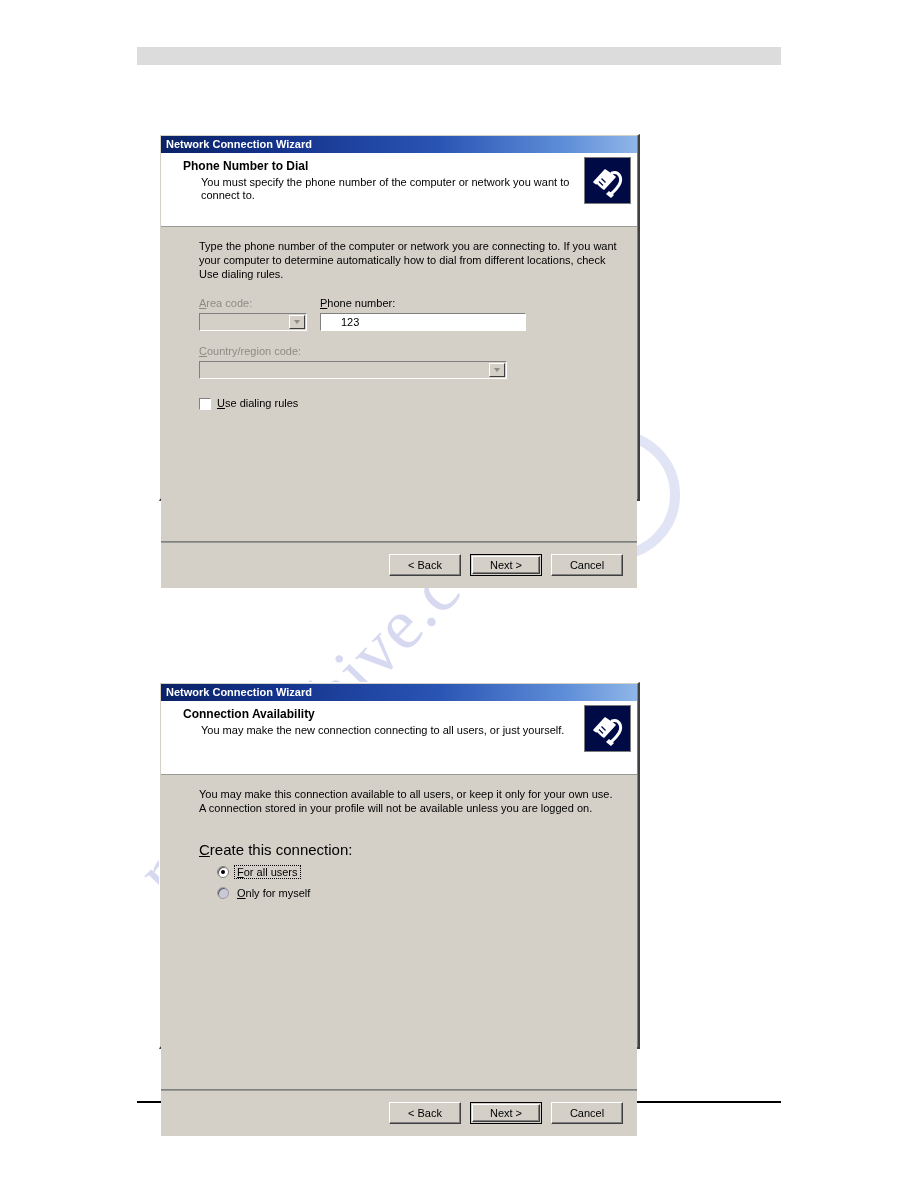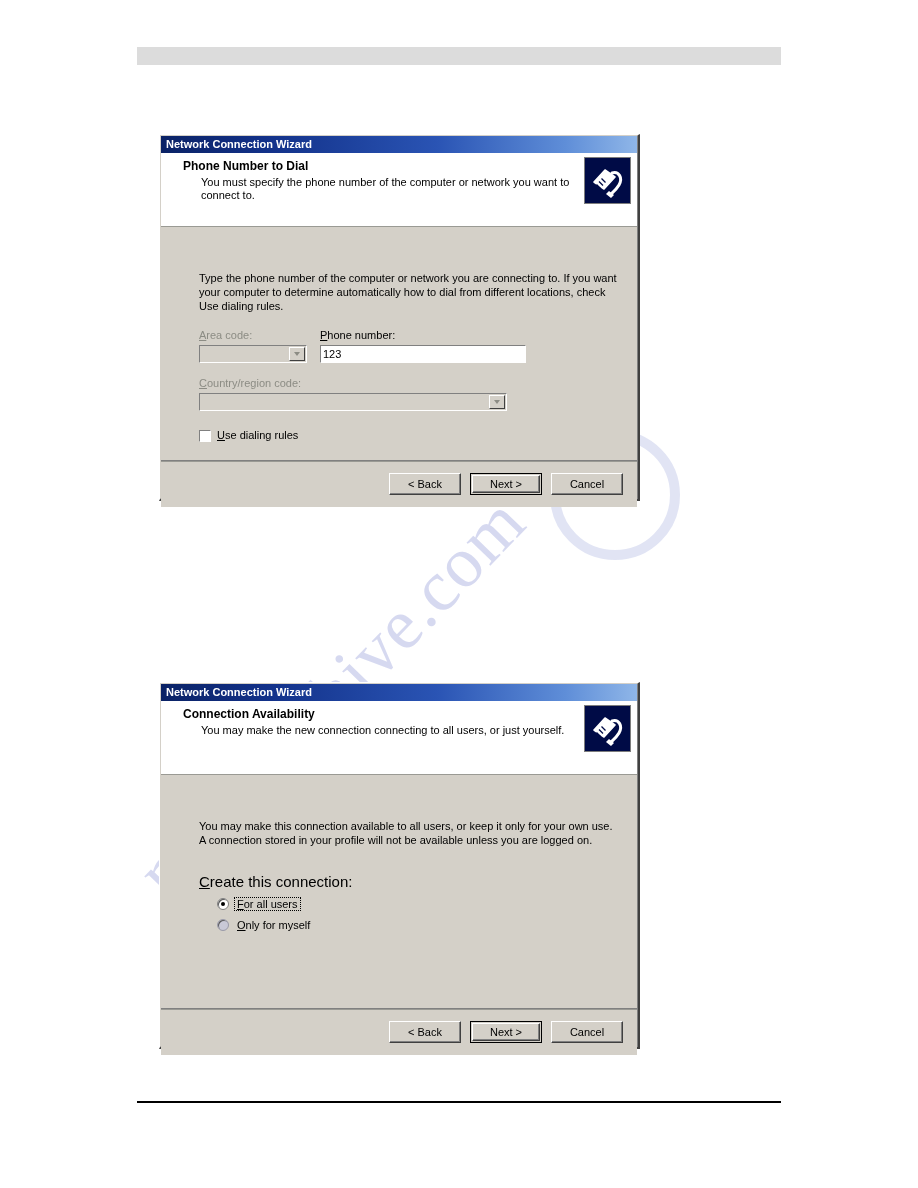--- a/index.html
+++ b/index.html
@@ -133,24 +133,23 @@
     height: 47px;
     background: #000b46;
     border: 1px solid #7d7d7d;
     box-sizing: border-box;
   }
 
   
   .wiz-body {
     position: relative;
     background: #d4d0c8;
-    height: 201px;
+    height: 314px;
     padding: 12px 22px 0 38px;
     box-sizing: border-box;
-    margin-top: 32px;
   }
   .wiz-body-text {
     font-size: 11px;
     color: #000000;
     line-height: 14px;
     width: 418px;
   }
 
   .field-label {
     font-size: 11px;
@@ -206,21 +205,21 @@
     background: #ffffff;
     border-top: 1px solid #808080;
     border-left: 1px solid #808080;
     border-right: 1px solid #ffffff;
     border-bottom: 1px solid #ffffff;
     box-sizing: border-box;
     margin-top: 3px;
     font-size: 11px;
     color: #000000;
     line-height: 16px;
-    padding-left: 2px;
+    padding-left: 20px;
     overflow: hidden;
     white-space: nowrap;
   }
 
   .country-block { margin-top: 14px; width: 308px; }
   .country-block .combo { background: #d4d0c8; }
 
   .check-row {
     display: flex;
     align-items: center;

